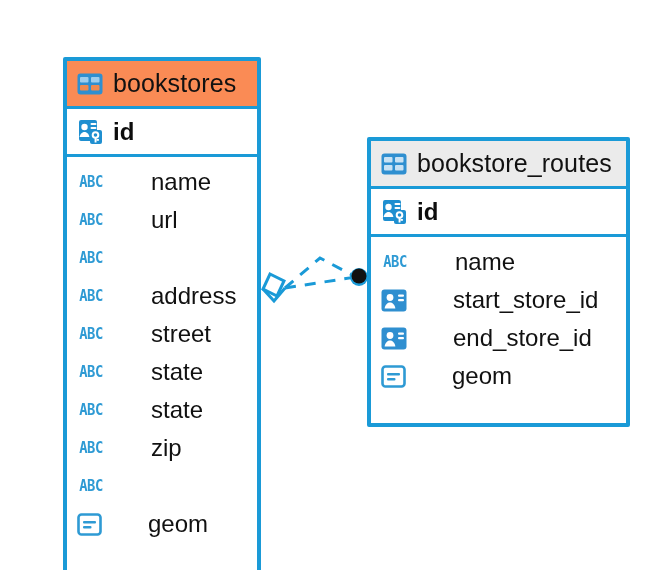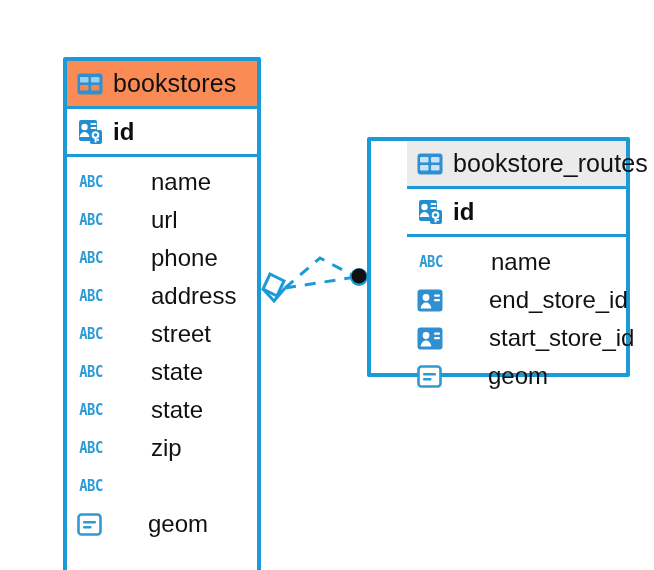--- a/index.html
+++ b/index.html
@@ -175,21 +175,20 @@
         <span class="field-label">name</span>
       </div>
 
       <div class="field-row">
         <span class="icon icon-abc">ABC</span>
         <span class="field-label">url</span>
       </div>
 
       <div class="field-row">
         <span class="icon icon-abc">ABC</span>
-        <span class="field-label">phone</span>
       </div>
 
       <div class="field-row">
         <span class="icon icon-abc">ABC</span>
         <span class="field-label">address</span>
       </div>
 
       <div class="field-row">
         <span class="icon icon-abc">ABC</span>
         <span class="field-label">street</span>
@@ -221,21 +220,21 @@
             <rect x="6" y="8" width="13" height="2.4" rx="1" fill="#2e9ad4"></rect>
             <rect x="6" y="13" width="8.5" height="2.4" rx="1" fill="#2e9ad4"></rect>
           </svg>
         </span>
         <span class="field-label">geom</span>
       </div>
 
     </div>
   </div>
 
-  <div class="entity" style="left:367px; top:137px; width:263px; height:240px;padding-left:36px;">
+  <div class="entity" style="left:367px; top:137px; width:263px; height:290px;">
 
     <div class="entity-header plain">
       <span class="icon">
         <svg width="26" height="22" viewBox="0 0 26 22">
           <rect x="0.5" y="0.5" width="25" height="21" rx="3" ry="3" fill="#2f8fd0"></rect>
           <rect x="3" y="4" width="8.5" height="5.5" rx="1" fill="#c9e2f4"></rect>
           <rect x="14" y="4" width="8.5" height="5.5" rx="1" fill="#c9e2f4"></rect>
           <rect x="3" y="12" width="8.5" height="5.5" rx="1" fill="#c9e2f4"></rect>
           <rect x="14" y="12" width="8.5" height="5.5" rx="1" fill="#c9e2f4"></rect>
         </svg>
@@ -270,34 +269,34 @@
       <div class="field-row">
         <span class="icon">
           <svg width="26" height="23" viewBox="0 0 26 23">
             <rect x="0.5" y="0.5" width="25" height="22" rx="3" ry="3" fill="#2f8fd0"></rect>
             <circle cx="9" cy="8.5" r="3.4" fill="#ffffff"></circle>
             <path d="M3.6 19.5 c0.7 -4.2 3.2 -6 5.4 -6 s4.7 1.8 5.4 6 z" fill="#ffffff"></path>
             <rect x="17" y="5.5" width="6" height="2.2" rx="1" fill="#ffffff"></rect>
             <rect x="17" y="10" width="6" height="2.2" rx="1" fill="#ffffff"></rect>
           </svg>
         </span>
-        <span class="field-label">end_store_id</span>
+        <span class="field-label">start_store_id</span>
       </div>
 
       <div class="field-row">
         <span class="icon">
           <svg width="26" height="23" viewBox="0 0 26 23">
             <rect x="0.5" y="0.5" width="25" height="22" rx="3" ry="3" fill="#2f8fd0"></rect>
             <circle cx="9" cy="8.5" r="3.4" fill="#ffffff"></circle>
             <path d="M3.6 19.5 c0.7 -4.2 3.2 -6 5.4 -6 s4.7 1.8 5.4 6 z" fill="#ffffff"></path>
             <rect x="17" y="5.5" width="6" height="2.2" rx="1" fill="#ffffff"></rect>
             <rect x="17" y="10" width="6" height="2.2" rx="1" fill="#ffffff"></rect>
           </svg>
         </span>
-        <span class="field-label">start_store_id</span>
+        <span class="field-label">end_store_id</span>
       </div>
 
       <div class="field-row">
         <span class="icon">
           <svg width="25" height="23" viewBox="0 0 25 23">
             <rect x="1.5" y="1.5" width="22" height="20" rx="3" ry="3" fill="#ffffff" stroke="#2e9ad4" stroke-width="2.6"></rect>
             <rect x="6" y="8" width="13" height="2.4" rx="1" fill="#2e9ad4"></rect>
             <rect x="6" y="13" width="8.5" height="2.4" rx="1" fill="#2e9ad4"></rect>
           </svg>
         </span>

